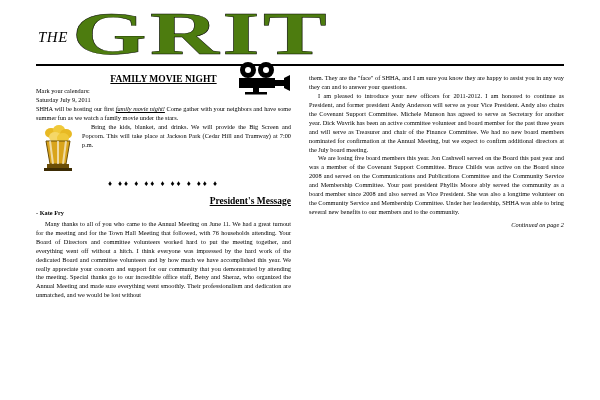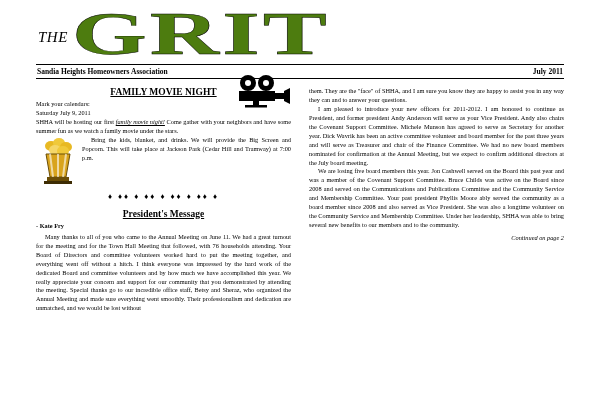--- a/index.html
+++ b/index.html
@@ -86,21 +86,21 @@
 
   h2.headline {
     font-size: 9.5px;
     font-weight: bold;
     text-align: center;
     text-decoration: underline;
     margin: 0 0 2px 0;
     line-height: 1.2;
   }
   h2.headline.left-head {
-    text-align: center;
+    text-align: right;
     margin-top: 6px;
   }
   .byline {
     font-size: 6.3px;
     font-weight: bold;
     margin: 0 0 2px 0;
   }
   p {
     margin: 0 0 0 0;
     text-indent: 9px;
@@ -145,24 +145,20 @@
 </head>
 <body>
 
 <div class="page">
 
   <div class="masthead">
     <div class="masthead-the">THE</div>
     <div class="masthead-title"><span class="wide">GRIT</span></div>
   </div>
   <div class="rule-top"></div>
-  <div class="issue-bar">
-    <span>Sandia Heights Homeowners Association</span>
-    <span>July 2011</span>
-  </div>
   <div class="rule-bottom"></div>
 
   <div class="columns">
 
     <div class="col">
 
       <h2 class="headline">FAMILY MOVIE NIGHT</h2>
 
       <div class="clipart-projector">
         <svg viewBox="0 0 56 34" width="56" height="34" aria-hidden="true">

